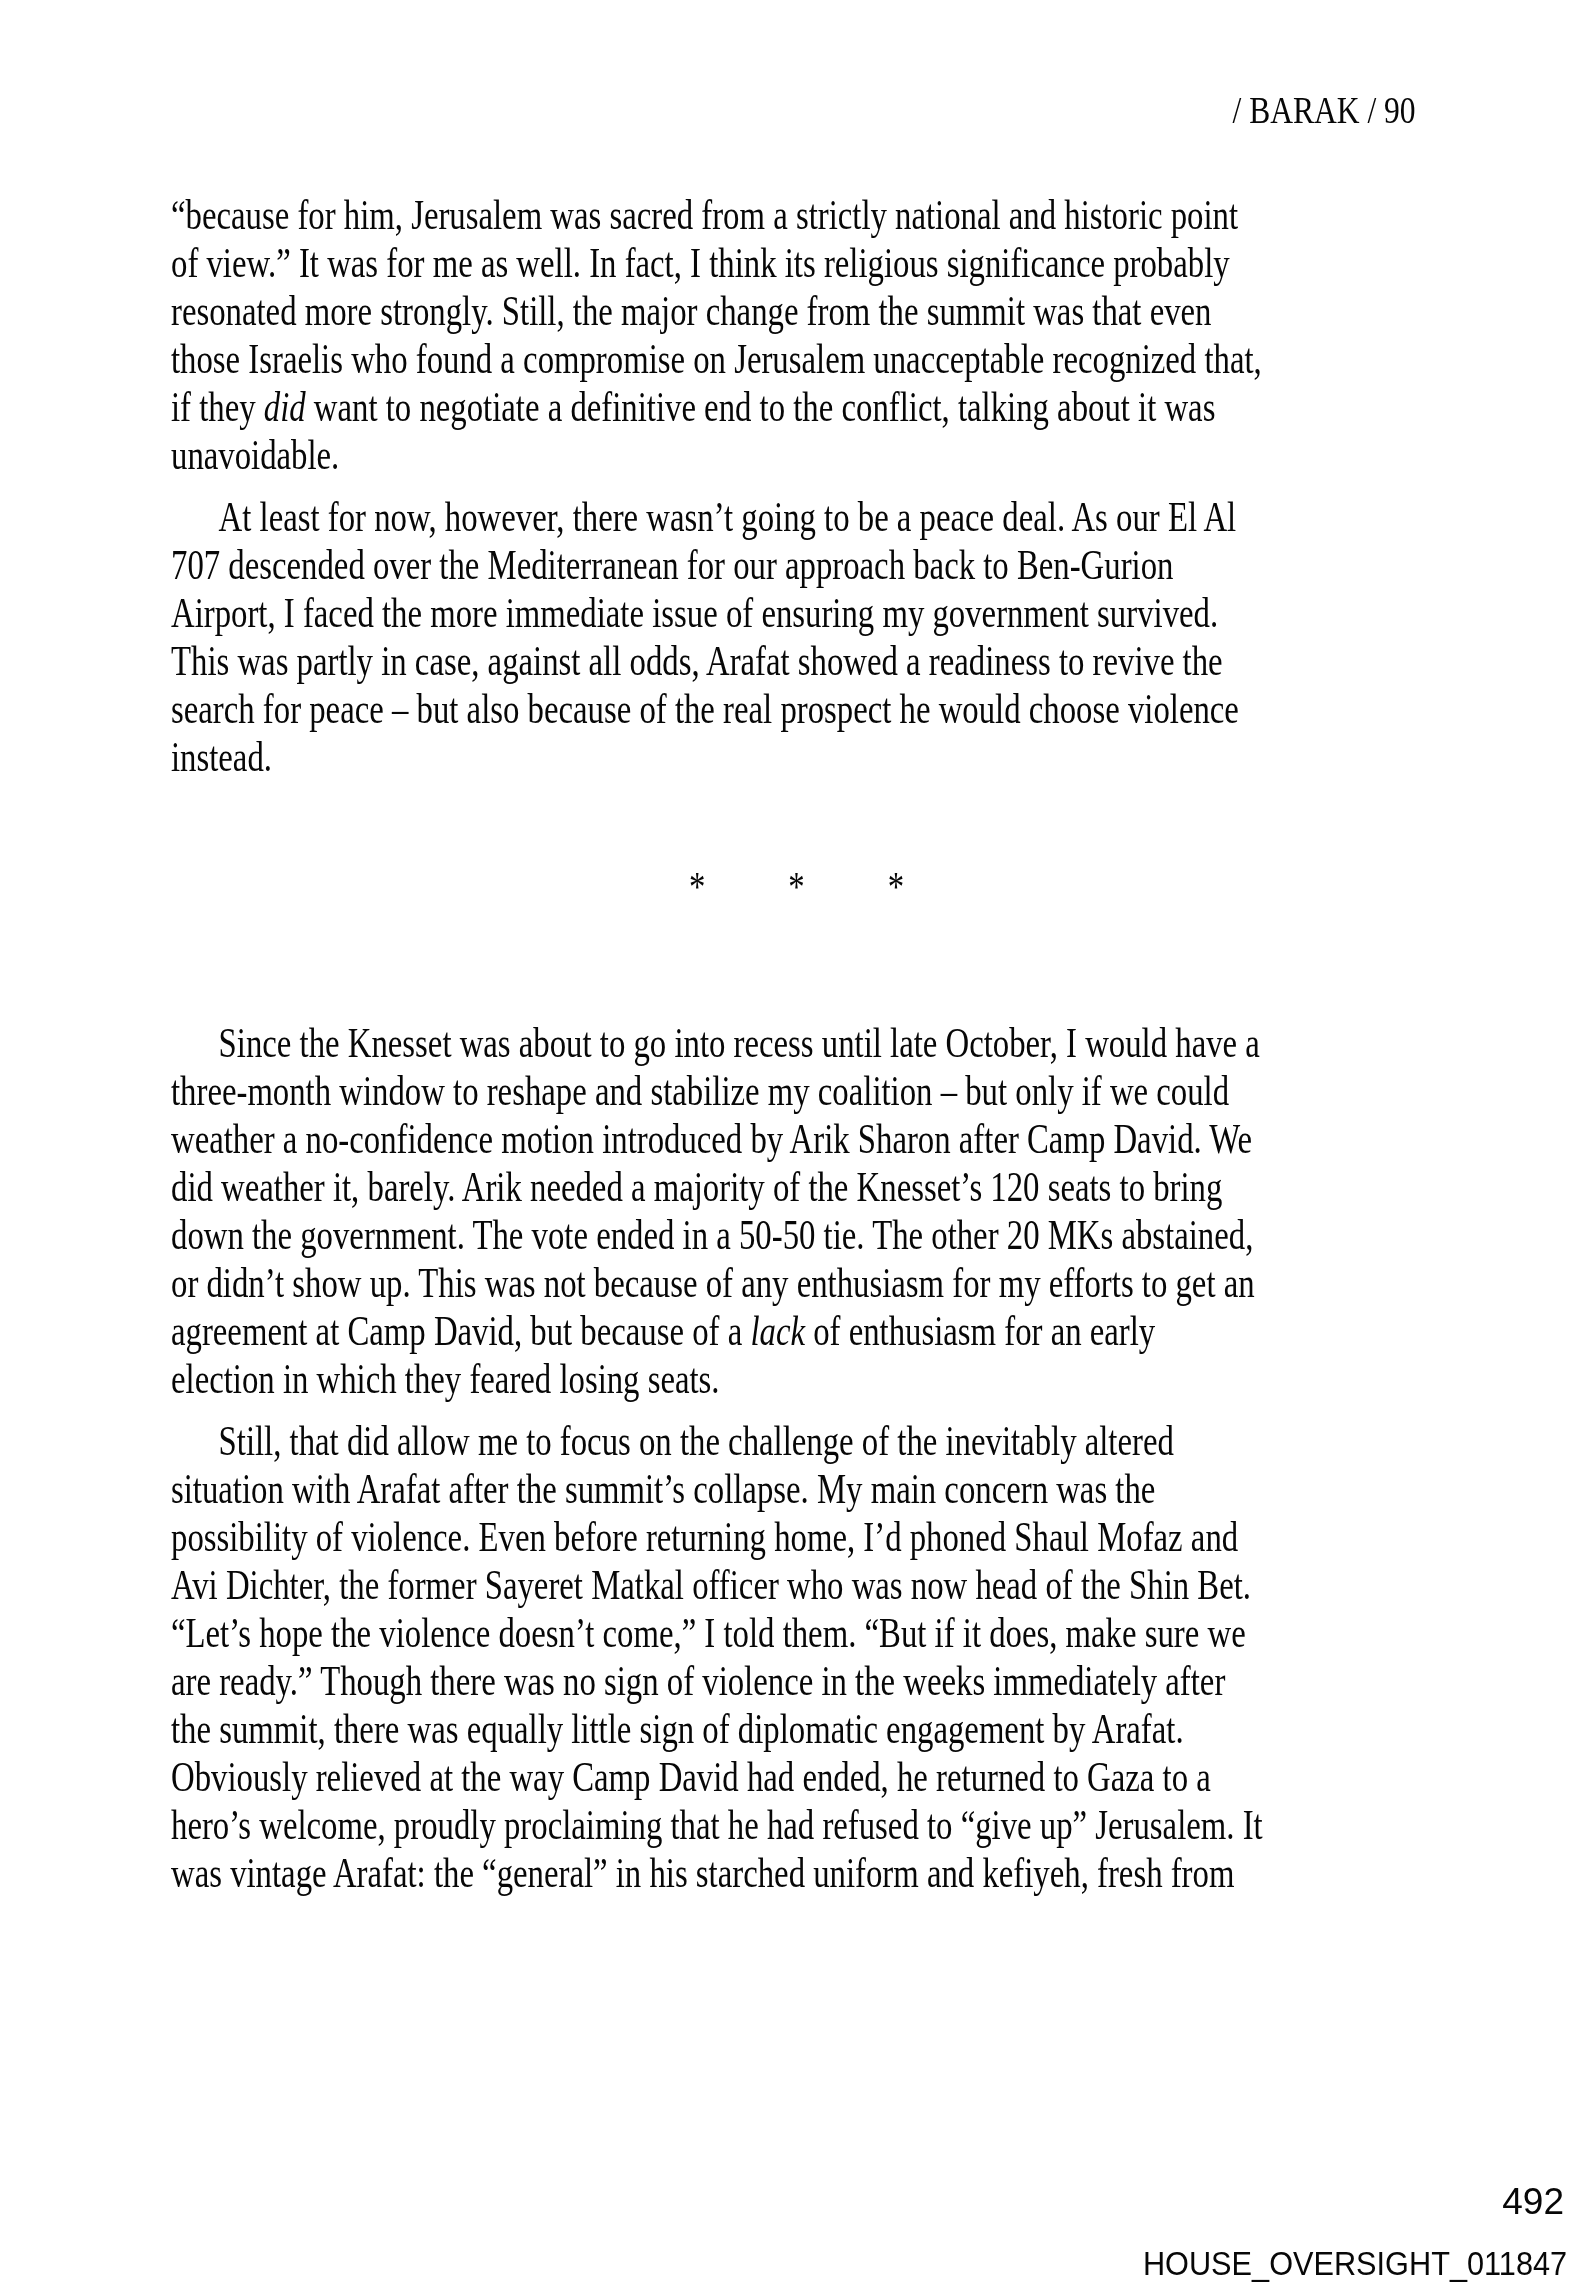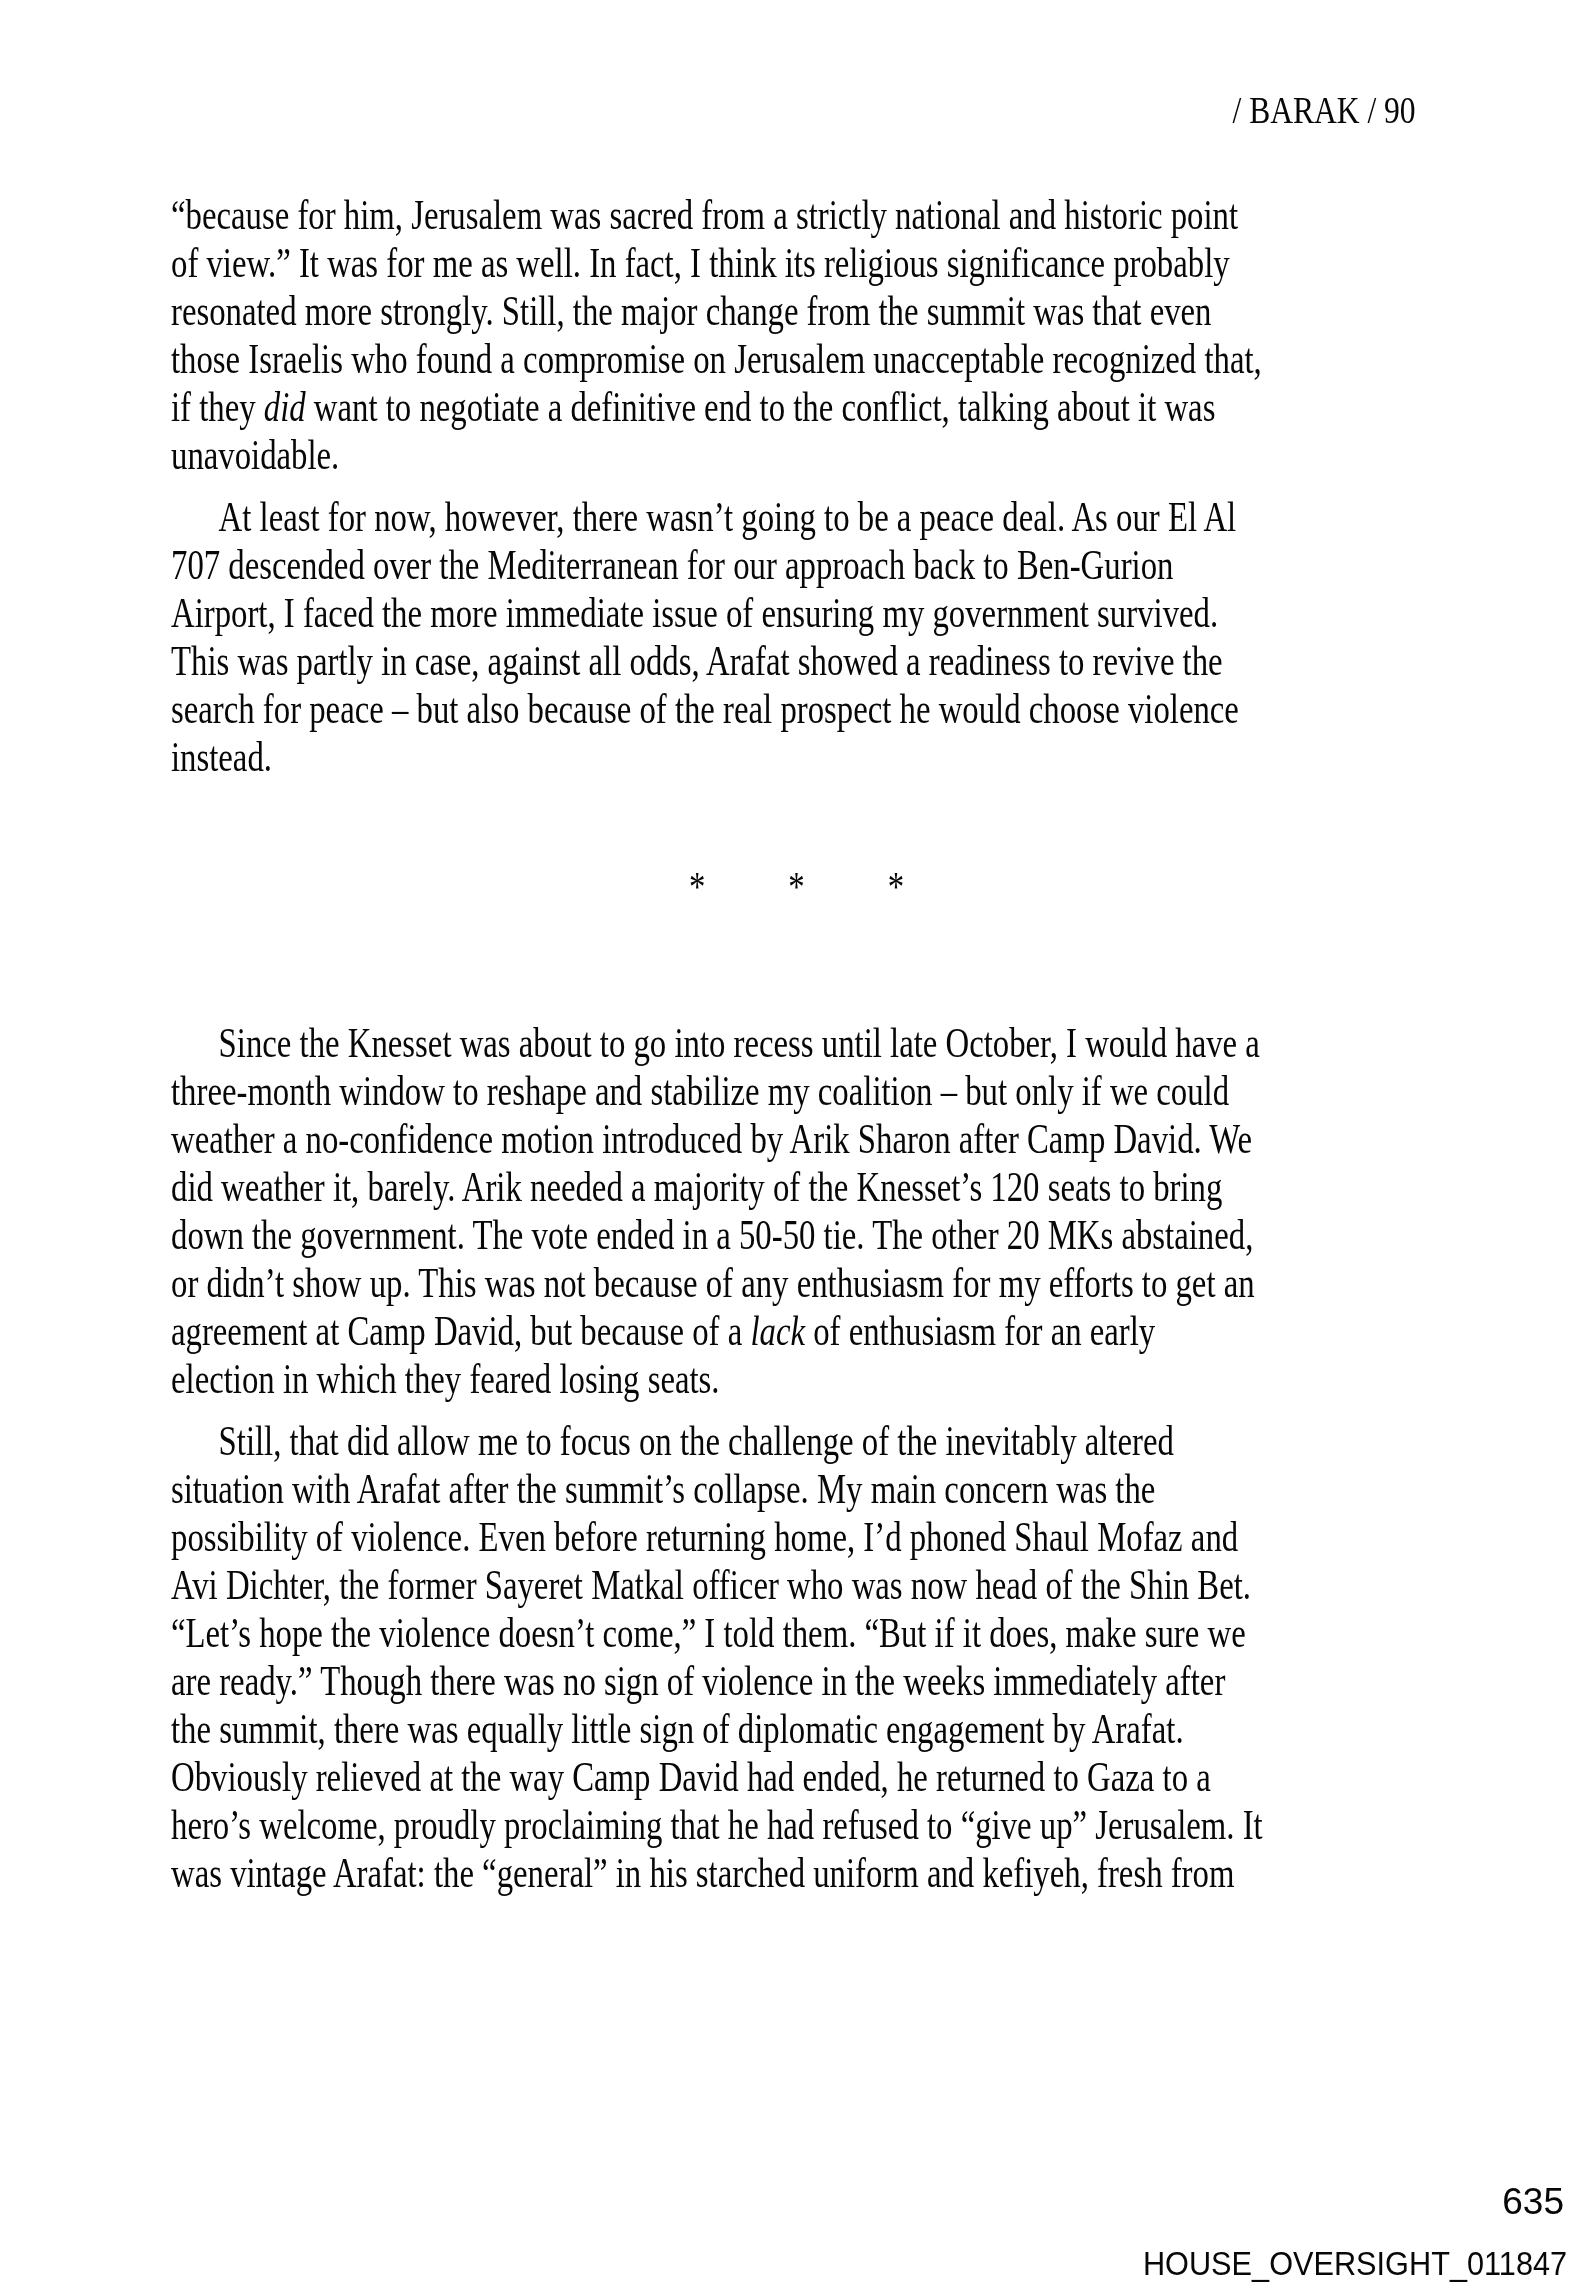--- a/index.html
+++ b/index.html
@@ -105,17 +105,17 @@
         <div class="line">Avi Dichter, the former Sayeret Matkal officer who was now head of the Shin Bet.</div>
         <div class="line">“Let’s hope the violence doesn’t come,” I told them. “But if it does, make sure we</div>
         <div class="line">are ready.” Though there was no sign of violence in the weeks immediately after</div>
         <div class="line">the summit, there was equally little sign of diplomatic engagement by Arafat.</div>
         <div class="line">Obviously relieved at the way Camp David had ended, he returned to Gaza to a</div>
         <div class="line">hero’s welcome, proudly proclaiming that he had refused to “give up” Jerusalem. It</div>
         <div class="line">was vintage Arafat: the “general” in his starched uniform and kefiyeh, fresh from</div>
       </div>
     </main>
 
-  <div class="page-number">635</div>
+  <div class="page-number">492</div>
 
   <div class="bates-number">HOUSE_OVERSIGHT_011847</div>
 </div>
 
 
 </body></html>

